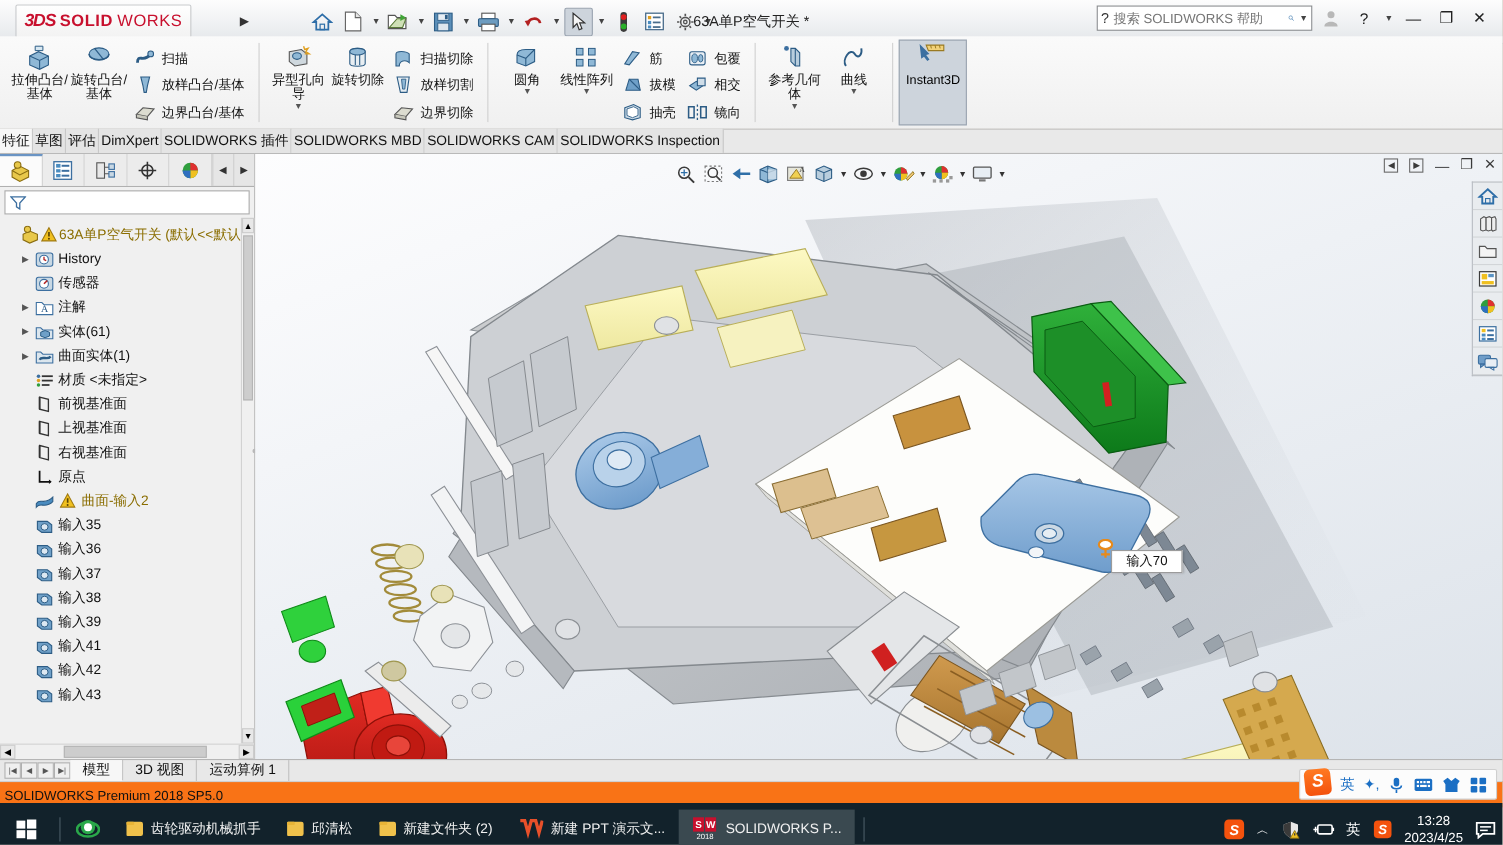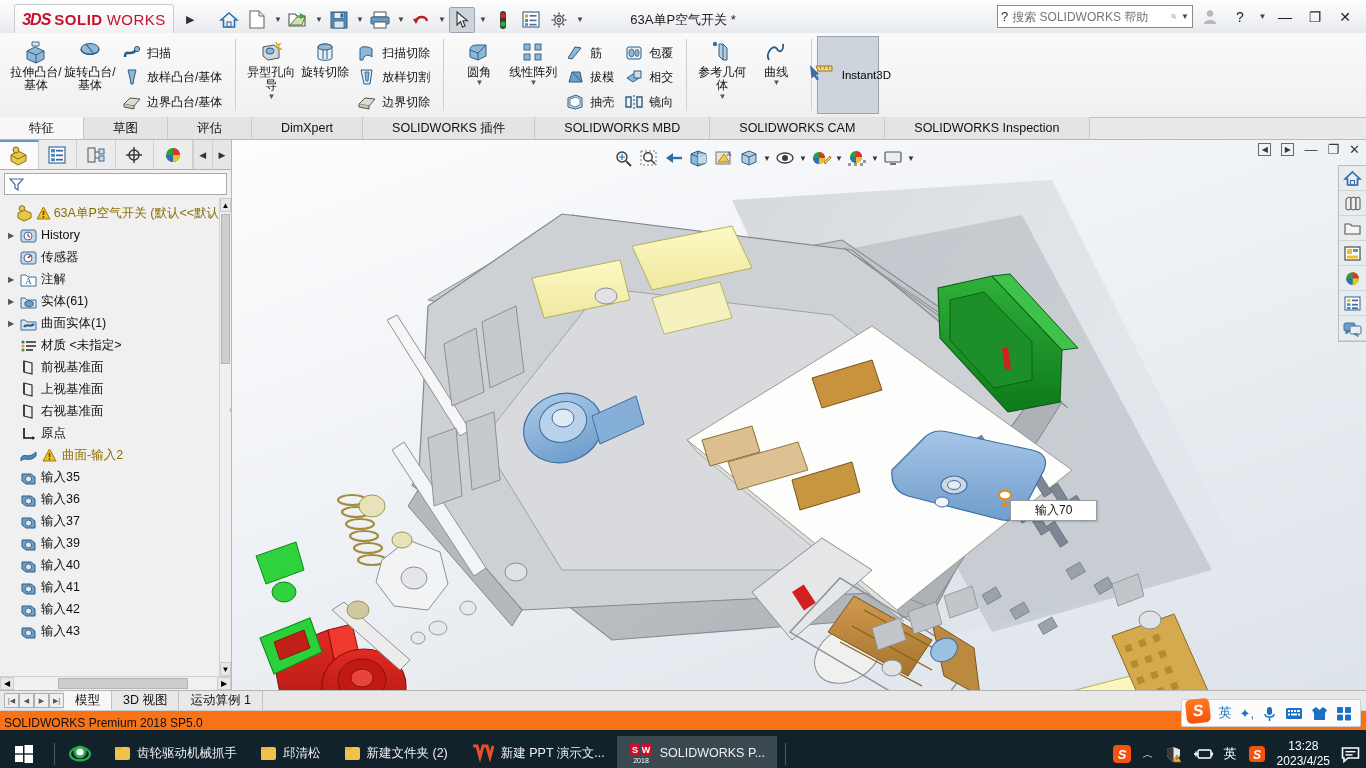--- a/index.html
+++ b/index.html
@@ -8,21 +8,21 @@
     font-family: "Liberation Sans", "DejaVu Sans", sans-serif;
     font-size: 12px; background: #d4d0c8; user-select: none;
   }
   #app { position: relative; width: 1366px; height: 768px; }
 
   
   .titlebar {
     position: absolute; left: 0; top: 0; width: 1366px; height: 40px;
     background: linear-gradient(#fdfdfd, #eef0f2 60%, #e3e6e9);
     border-bottom: 1px solid #b5b8bc;
-    display: flex; align-items: center;
+    display: flex; align-items: center; gap: 32px;
   }
   .sw-logo {
     width: 160px; height: 31px; margin-left: 14px;
     background: linear-gradient(#ffffff,#f2f2f2);
     border: 1px solid #c9cbcd; border-radius: 2px;
     display: flex; align-items: center; justify-content: center; gap: 4px;
   }
   .sw-logo .ds { color: #c8102e; font-weight: bold; font-style: italic; font-size: 16px; letter-spacing:-1px;}
   .sw-logo .solid { color: #c8102e; font-weight: bold; font-size: 15px; letter-spacing: .5px; }
   .sw-logo .works { color: #c8102e; font-weight: normal; font-size: 15px; letter-spacing: .5px; }
@@ -66,32 +66,32 @@
     width: 54px; display: flex; flex-direction: column; align-items: center;
     justify-content: flex-start; padding-top: 5px; text-align: center;
     line-height: 1.12; font-size: 12px; color: #111; cursor: default;
   }
   .big-btn .gi { margin-bottom: 2px; }
   .small-col { display: flex; flex-direction: column; justify-content: center; gap: 2px; padding: 4px 2px;}
   .small-btn { display: flex; align-items: flex-end; gap: 5px; height: 23px; padding: 0 3px; font-size: 12px; color:#111; }
   .dd-mark { font-size: 8px; color: #555; }
   .i3d {
     width: 62px; border: 1px solid #9aa4b0; background: #cdd4dc;
-    display: flex; flex-direction: row; align-items: center; justify-content: center;
+    display: flex; flex-direction: column; align-items: center; justify-content: flex-start;
     margin: 3px 2px; font-size: 11.5px; gap: 4px;
   }
 
   
   .cmdtabs {
     position: absolute; left: 0; top: 118px; width: 1366px; height: 22px;
     background: #e9e9e9; display: flex; align-items: flex-end;
     border-bottom: 1px solid #b9b9b9;
   }
   .ctab {
-    height: 22px; padding: 0 29px; display: flex; align-items: center;
+    height: 22px; padding: 0 2px; display: flex; align-items: center;
     font-size: 12.5px; color: #111; border-right: 1px solid #c8c8c8;
     background: #e4e4e4;
   }
   .ctab.active { background: #f7f7f7; font-weight: normal; }
 
   
   .leftpanel {
     position: absolute; left: 0; top: 140px; width: 232px; height: 550px;
     background: #f0f0f0; border-right: 1px solid #b8b8b8;
   }
@@ -103,21 +103,21 @@
     width: 40px; display: flex; align-items: center; justify-content: center;
     border-right: 1px solid #cfcfcf; background: #ececec;
   }
   .lp-tab.active { background: #fbfbfb; border-top: 2px solid #6a94c4; }
   .lp-nav { width: 20px; display:flex; align-items:center; justify-content:center; font-size: 9px; color:#333; border-left:1px solid #cfcfcf;}
   .filterbar {
     margin: 3px 4px; height: 22px; background: #fff; border: 1px solid #a9a9a9;
     display: flex; align-items: center; padding: 0 4px; gap: 4px;
   }
   .tree { position: absolute; top: 60px; left: 0; right: 12px; bottom: 14px; overflow: hidden; padding-top: 2px;}
-  .trow { display: flex; align-items: center; height: 22px; padding-left: 4px; font-size: 12.5px; color: #111; white-space: nowrap;}
+  .trow { display: flex; align-items: center; height: 22px; padding-left: 4px; font-size: 12.5px; color: #111; white-space: nowrap; margin-left: 12px;}
   .twist { width: 14px; text-align: center; font-size: 8px; color: #555; }
   .ticon { width: 21px; display: flex; align-items: center; justify-content: center; }
   .tlabel { margin-left: 2px; }
   .trow.root .tlabel { color: #8a6d00; }
   .trow.warn .tlabel { color: #8a6d00; }
   .vscroll {
     position: absolute; right: 0; top: 58px; width: 12px; bottom: 14px;
     background: #f0f0f0; border-left: 1px solid #d2d2d2;
   }
   .vscroll .arrowbtn { height: 14px; display:flex; align-items:center; justify-content:center; font-size:8px; background:#e8e8e8; border:1px solid #ccc;}
@@ -150,21 +150,21 @@
   .hud-btn { width: 24px; height: 24px; display:flex; align-items:center; justify-content:center;}
   .hud-caret { font-size: 8px; color:#333; width: 10px; text-align:center;}
   .rtoolbar {
     position: absolute; right: 0; top: 25px; width: 28px; z-index: 25;
     background: #e9ecef; border: 1px solid #b9bdc2; border-right: none;
     display: flex; flex-direction: column;
   }
   .rtb-btn { height: 25px; display:flex; align-items:center; justify-content:center; border-bottom: 1px solid #d2d5d8;}
   .callout {
     position: absolute; left: 778px; top: 360px; z-index: 26;
-    background: #ffffff; border: 1px solid #9b9b9b; padding: 1px 24px;
+    background: #ffffff; border: 1px solid #9b9b9b; padding: 1px 13px;
     font-size: 12px; color: #111; box-shadow: 1px 1px 2px rgba(0,0,0,.18);
   }
   .callout-dot {
     position: absolute; left: 765px; top: 350px; width: 14px; height: 14px; z-index: 26;
   }
 
   
   .doctabs {
     position: absolute; left: 0; top: 690px; width: 1366px; height: 20px;
     background: #e8e8e8; border-top: 1px solid #b5b5b5; display: flex; align-items: center;
@@ -836,31 +836,31 @@
         <span class="tlabel">输入37</span>
       </div>
       <div class="trow">
         <span class="twist"></span>
         <span class="ticon">
           <svg width="19" height="17" viewBox="0 0 19 17">
               <path d="M3 5 L12 5 L16 8 L16 15 L7 15 L3 12 Z" fill="#6fa0c8" stroke="#2c5c85" stroke-width="1"></path>
               <ellipse cx="9.5" cy="10" rx="3.2" ry="3" fill="#dce8f2" stroke="#2c5c85" stroke-width=".9"></ellipse>
             </svg>
         </span>
-        <span class="tlabel">输入39</span>
+        <span class="tlabel">输入38</span>
       </div>
       <div class="trow">
         <span class="twist"></span>
         <span class="ticon">
           <svg width="19" height="17" viewBox="0 0 19 17">
               <path d="M3 5 L12 5 L16 8 L16 15 L7 15 L3 12 Z" fill="#6fa0c8" stroke="#2c5c85" stroke-width="1"></path>
               <ellipse cx="9.5" cy="10" rx="3.2" ry="3" fill="#dce8f2" stroke="#2c5c85" stroke-width=".9"></ellipse>
             </svg>
         </span>
-        <span class="tlabel">输入40</span>
+        <span class="tlabel">输入39</span>
       </div>
       <div class="trow">
         <span class="twist"></span>
         <span class="ticon">
           <svg width="19" height="17" viewBox="0 0 19 17">
               <path d="M3 5 L12 5 L16 8 L16 15 L7 15 L3 12 Z" fill="#6fa0c8" stroke="#2c5c85" stroke-width="1"></path>
               <ellipse cx="9.5" cy="10" rx="3.2" ry="3" fill="#dce8f2" stroke="#2c5c85" stroke-width=".9"></ellipse>
             </svg>
         </span>
         <span class="tlabel">输入41</span>

